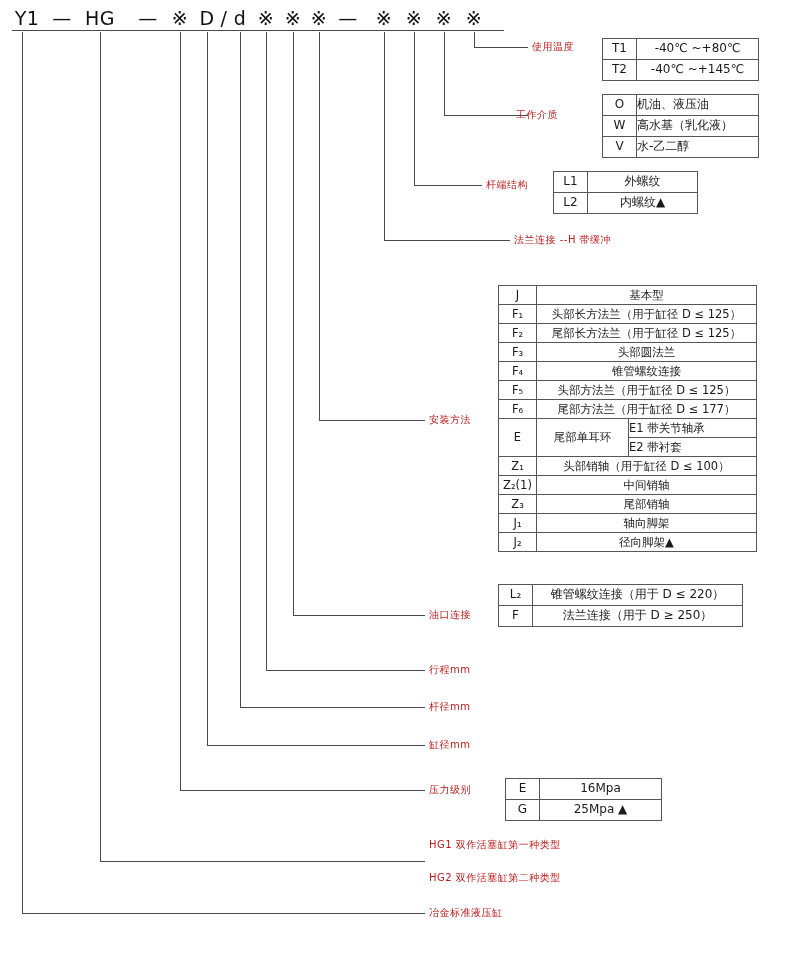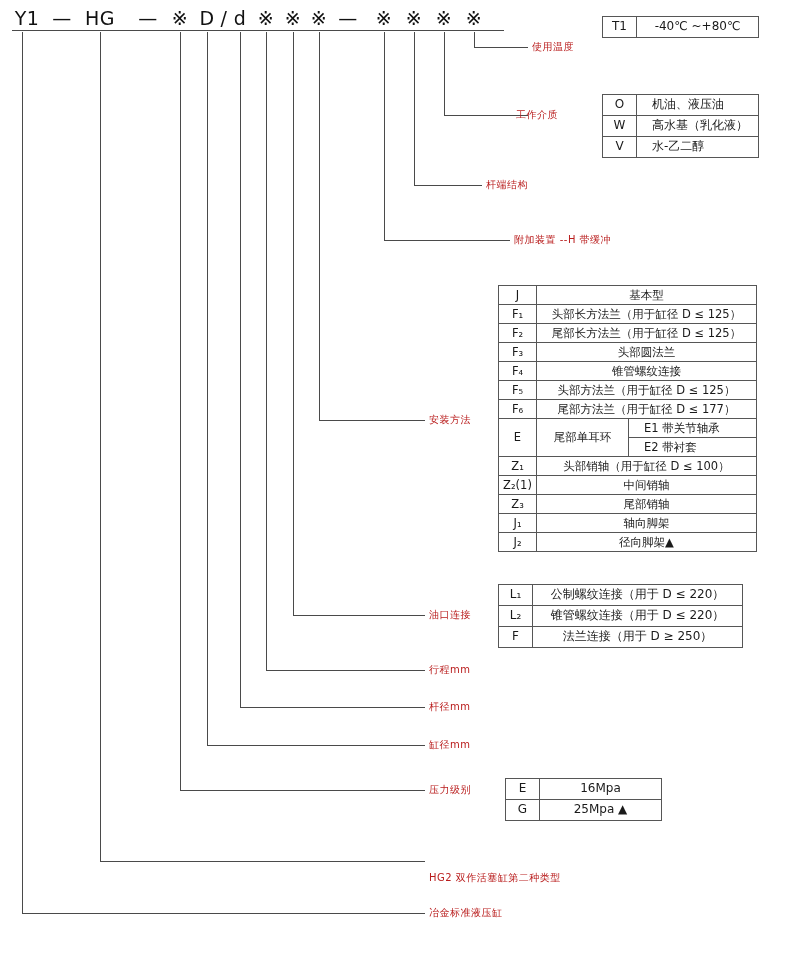--- a/index.html
+++ b/index.html
@@ -6,21 +6,21 @@
   html,body { background:#ffffff; }
   body { font-family:"DejaVu Sans","Liberation Sans",sans-serif; }
   .canvas { position:relative; width:800px; height:961px; background:#ffffff; color:#1a1a1a; overflow:hidden; }
   .tok { position:absolute; top:7px; transform:translateX(-50%); font-size:19px; color:#111111; white-space:nowrap; font-weight:500; letter-spacing:0.5px; }
   .vline { position:absolute; width:0; border-left:1px solid #4a4a4a; }
   .hline { position:absolute; height:0; border-top:1px solid #4a4a4a; }
   .lbl { position:absolute; font-size:10px; white-space:nowrap; transform:translateY(-50%); color:#b91c1c; letter-spacing:0.5px; }
   table.tbl { position:absolute; border-collapse:collapse; font-size:12px; color:#1a1a1a; table-layout:fixed; background:#ffffff; }
   .tbl td { border:1px solid #565656; text-align:center; padding:0 3px; height:21px; line-height:1.1; white-space:nowrap; overflow:hidden; }
   .mnt td { height:19px; font-size:11.5px; }
-  .tbl td.left { text-align:left; padding-left:15px;margin-left:28px; }
+  .tbl td.left { text-align:left; padding-left:0;margin-left:28px; }
 </style>
 </head>
 <body>
 
 <div class="canvas">
 
   <span class="tok" style="left:27px">Y1</span>
   <span class="tok" style="left:62px">—</span>
   <span class="tok" style="left:100px">HG</span>
   <span class="tok" style="left:148px">—</span>
@@ -61,40 +61,45 @@
   <div class="hline" style="left:293px; top:615px; width:132px"></div>
   <div class="hline" style="left:319px; top:420px; width:106px"></div>
   <div class="hline" style="left:384px; top:240px; width:126px"></div>
   <div class="hline" style="left:414px; top:185px; width:68px"></div>
   <div class="hline" style="left:444px; top:115px; width:84px"></div>
   <div class="hline" style="left:474px; top:47px;  width:54px"></div>
 
   <div class="lbl" style="left:532px; top:47px">使用温度</div>
   <div class="lbl" style="left:516px; top:115px">工作介质</div>
   <div class="lbl" style="left:486px; top:185px">杆端结构</div>
-  <div class="lbl" style="left:514px; top:240px">附加装置 --H 带缓冲</div>
+  <div class="lbl" style="left:514px; top:240px">法兰连接 --H 带缓冲</div>
   <div class="lbl" style="left:429px; top:420px">安装方法</div>
   <div class="lbl" style="left:429px; top:615px">油口连接</div>
   <div class="lbl" style="left:429px; top:670px">行程mm</div>
   <div class="lbl" style="left:429px; top:707px">杆径mm</div>
   <div class="lbl" style="left:429px; top:745px">缸径mm</div>
   <div class="lbl" style="left:429px; top:790px">压力级别</div>
+  <div class="lbl" style="left:429px; top:845px">HG1 双作活塞缸第一种类型</div>
   <div class="lbl" style="left:429px; top:878px">HG2 双作活塞缸第二种类型</div>
   <div class="lbl" style="left:429px; top:913px">冶金标准液压缸</div>
 
-  <table class="tbl" style="left:602px; top:16px; width:156px">
+  <table class="tbl" style="left:602px; top:38px; width:156px">
     <colgroup>
         <col style="width:34px">
         <col style="width:122px">
       </colgroup>
     <tbody>
         <tr>
       <td>T1</td>
       <td>-40℃ ~+80℃</td>
     </tr>
+    <tr>
+      <td>T2</td>
+      <td>-40℃ ~+145℃</td>
+    </tr>
   </tbody>
     </table>
 
   <table class="tbl" style="left:602px; top:94px; width:156px">
     <colgroup>
         <col style="width:34px">
         <col style="width:122px">
       </colgroup>
     <tbody>
         <tr>
@@ -105,20 +110,36 @@
       <td>W</td>
       <td class="left">高水基（乳化液）</td>
     </tr>
     <tr>
       <td>V</td>
       <td class="left">水-乙二醇</td>
     </tr>
   </tbody>
     </table>
 
+  <table class="tbl" style="left:553px; top:171px; width:144px">
+    <colgroup>
+        <col style="width:34px">
+        <col style="width:110px">
+      </colgroup>
+    <tbody>
+        <tr>
+      <td>L1</td>
+      <td>外螺纹</td>
+    </tr>
+    <tr>
+      <td>L2</td>
+      <td>内螺纹▲</td>
+    </tr>
+  </tbody>
+    </table>
 
   <table class="tbl mnt" style="left:498px; top:285px; width:258px">
     <colgroup>
         <col style="width:38px">
         <col style="width:92px">
         <col style="width:128px">
       </colgroup>
     <tbody>
         <tr>
       <td>J</td>
@@ -178,24 +199,20 @@
     </tr>
   </tbody>
     </table>
 
   <table class="tbl" style="left:498px; top:584px; width:244px">
     <colgroup>
         <col style="width:34px">
         <col style="width:210px">
       </colgroup>
     <tbody>
-        <tr>
-      <td>L₁</td>
-      <td>公制螺纹连接（用于 D ≤ 220）</td>
-    </tr>
     <tr>
       <td>L₂</td>
       <td>锥管螺纹连接（用于 D ≤ 220）</td>
     </tr>
     <tr>
       <td>F</td>
       <td>法兰连接（用于 D ≥ 250）</td>
     </tr>
   </tbody>
     </table>

